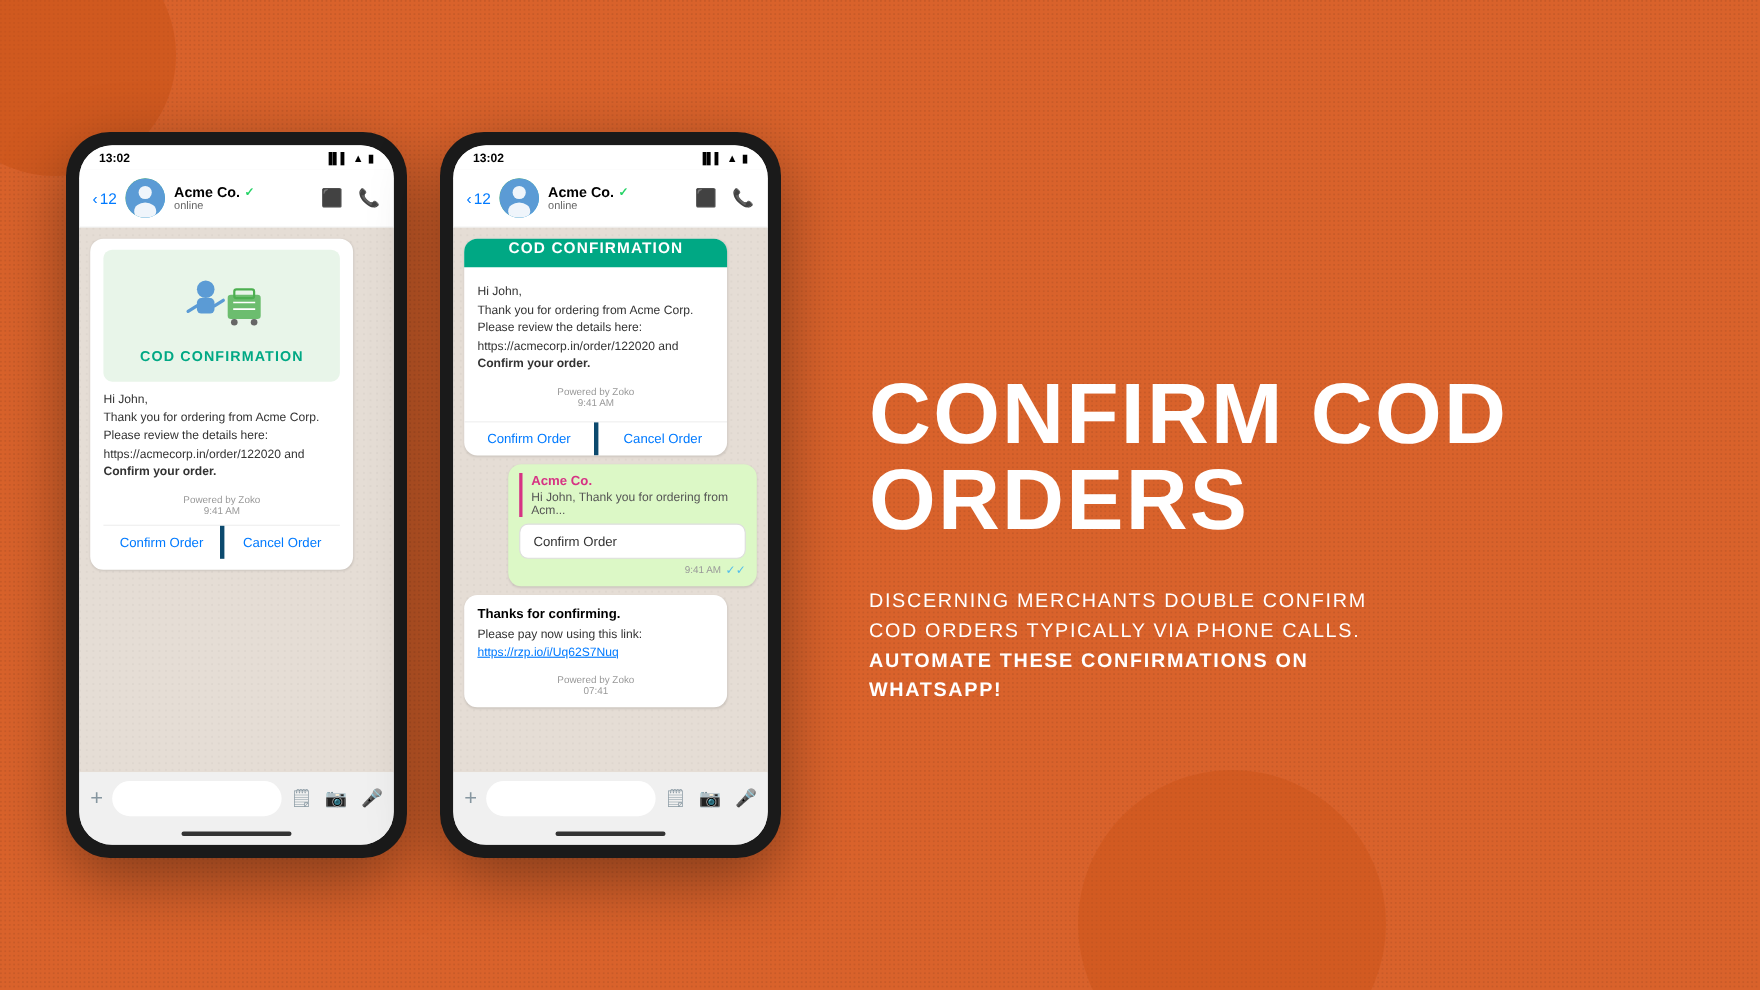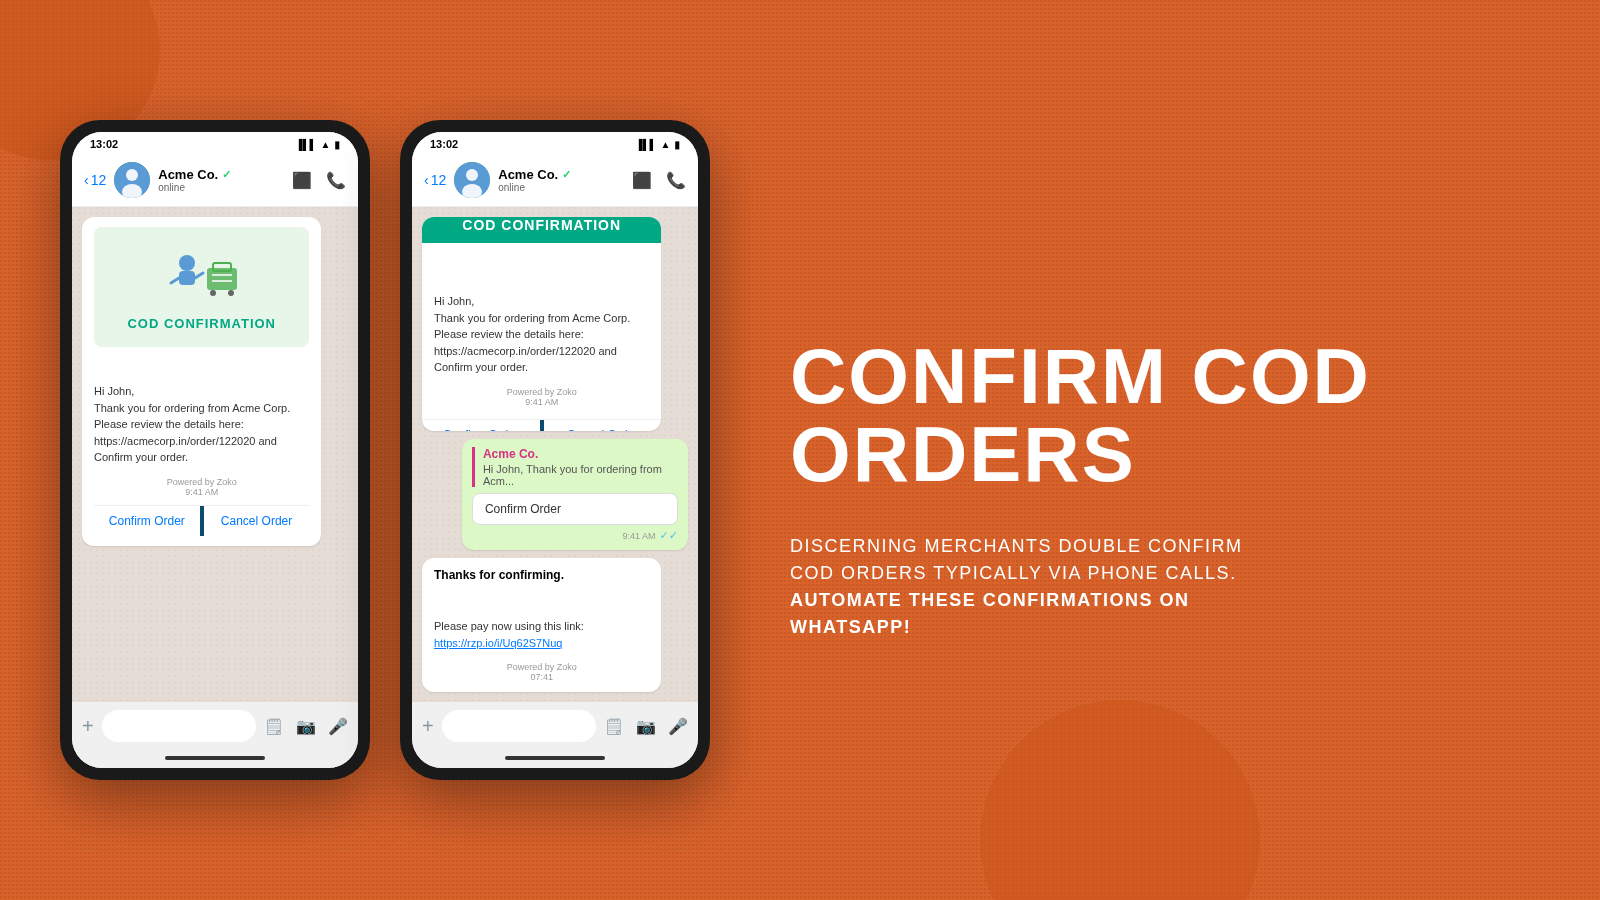--- a/index.html
+++ b/index.html
@@ -203,25 +203,24 @@
       color: #00a884;
       font-size: 13px;
       font-weight: 900;
       letter-spacing: 1px;
     }
 
     .msg-text {
       font-size: 11px;
       line-height: 1.5;
       color: #333;
-      margin-top: 36px;
     }
 
     .msg-text b {
-      font-weight: 400;
+      font-weight: 700;
     }
 
     .msg-footer {
       display: flex;
       justify-content: space-between;
       align-items: center;
       margin-top: 11px;
       flex-direction: column;
     }
 

